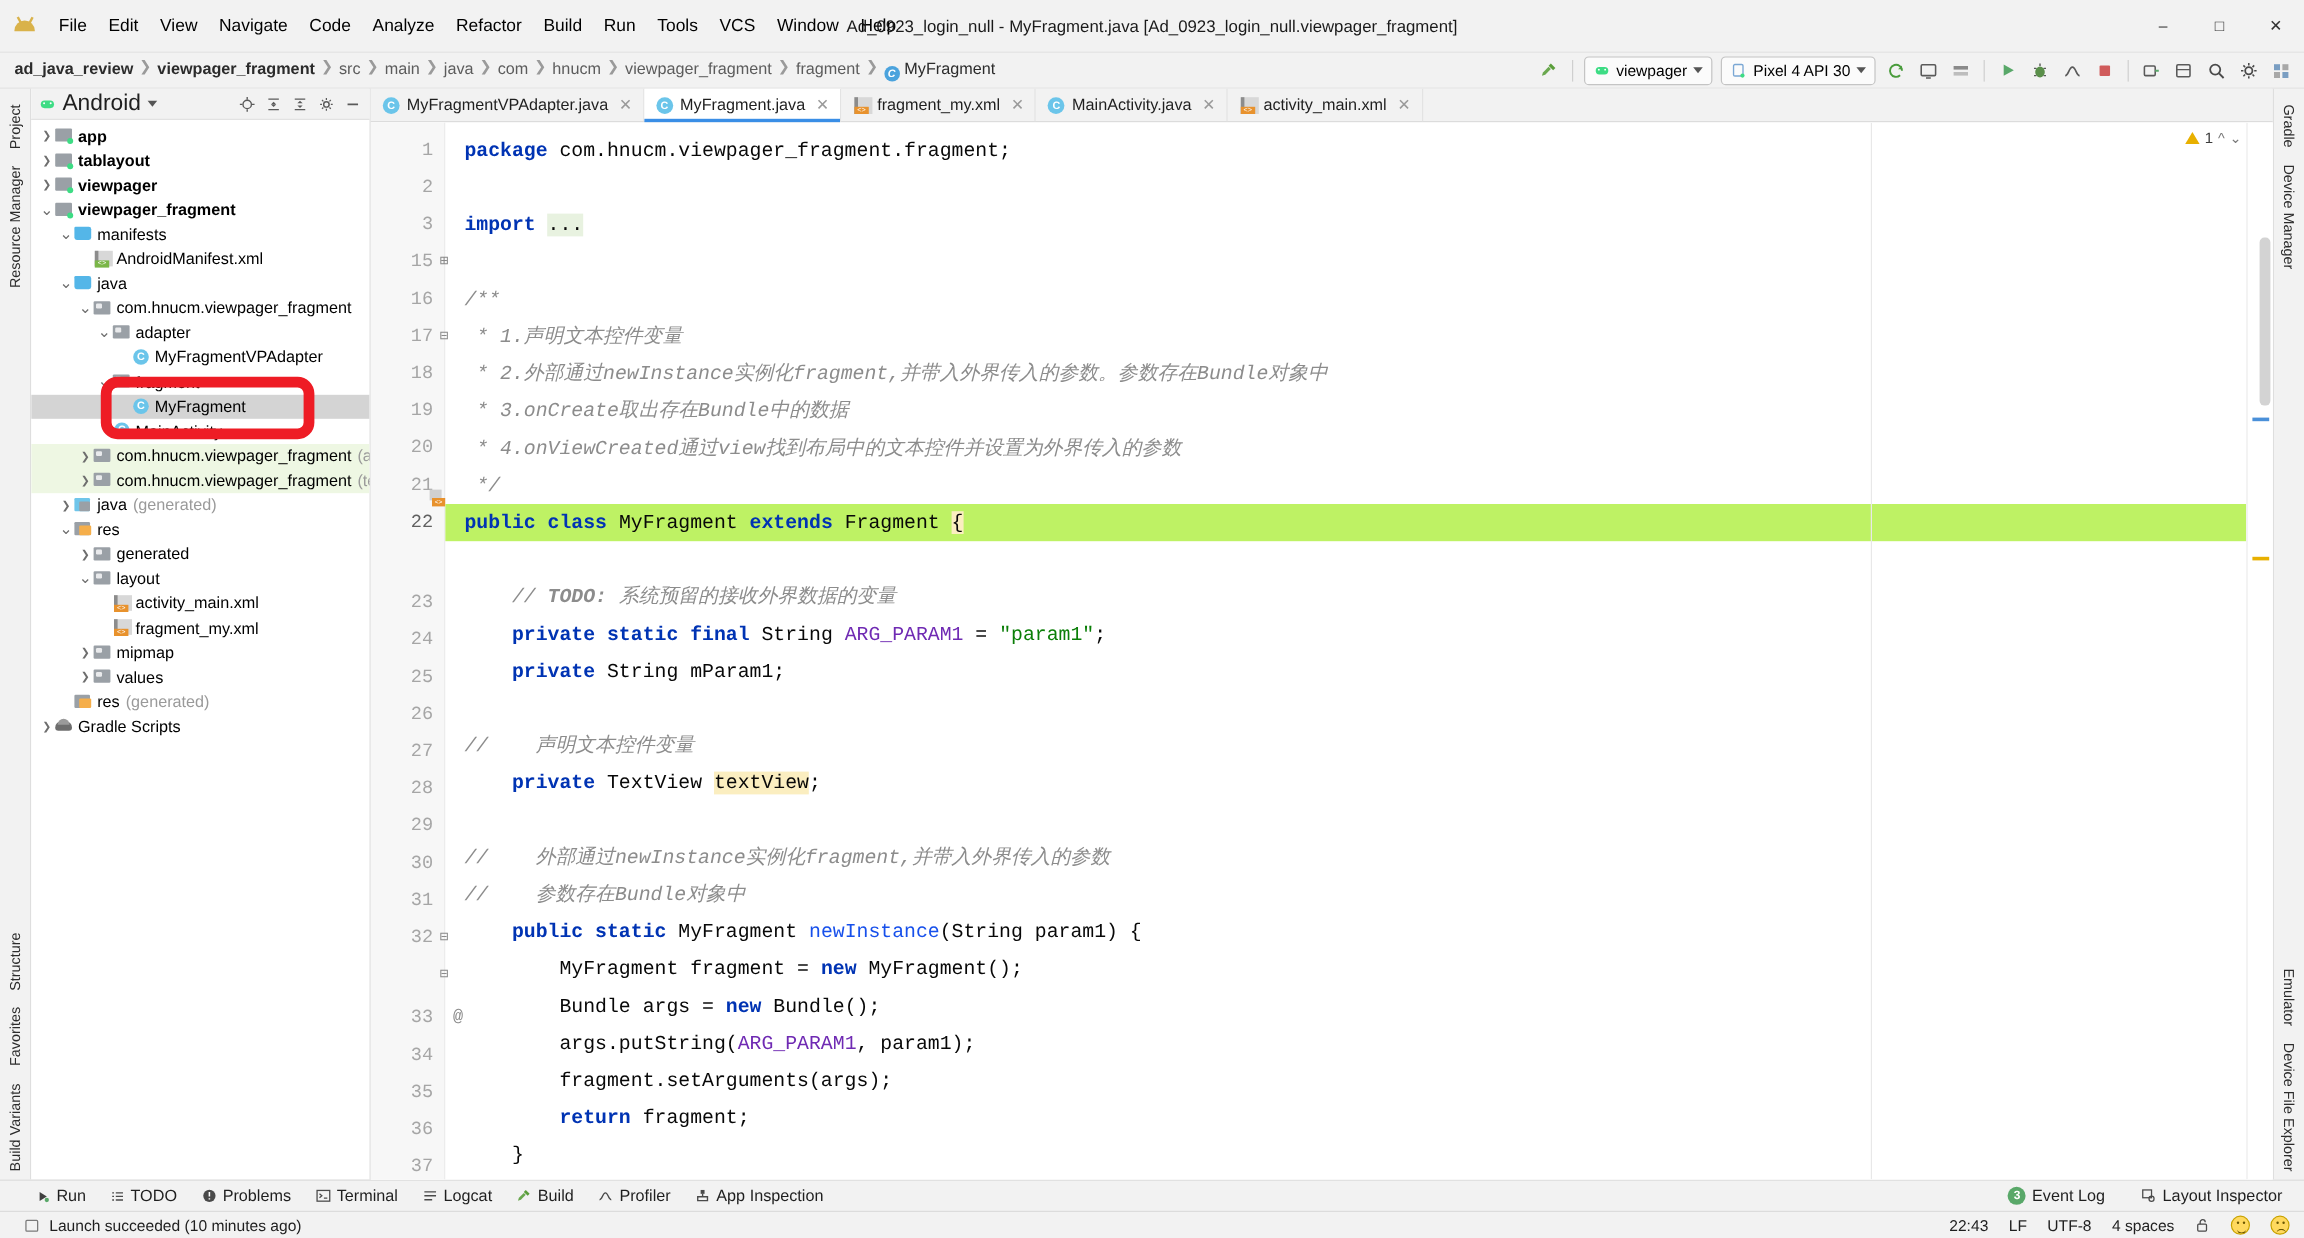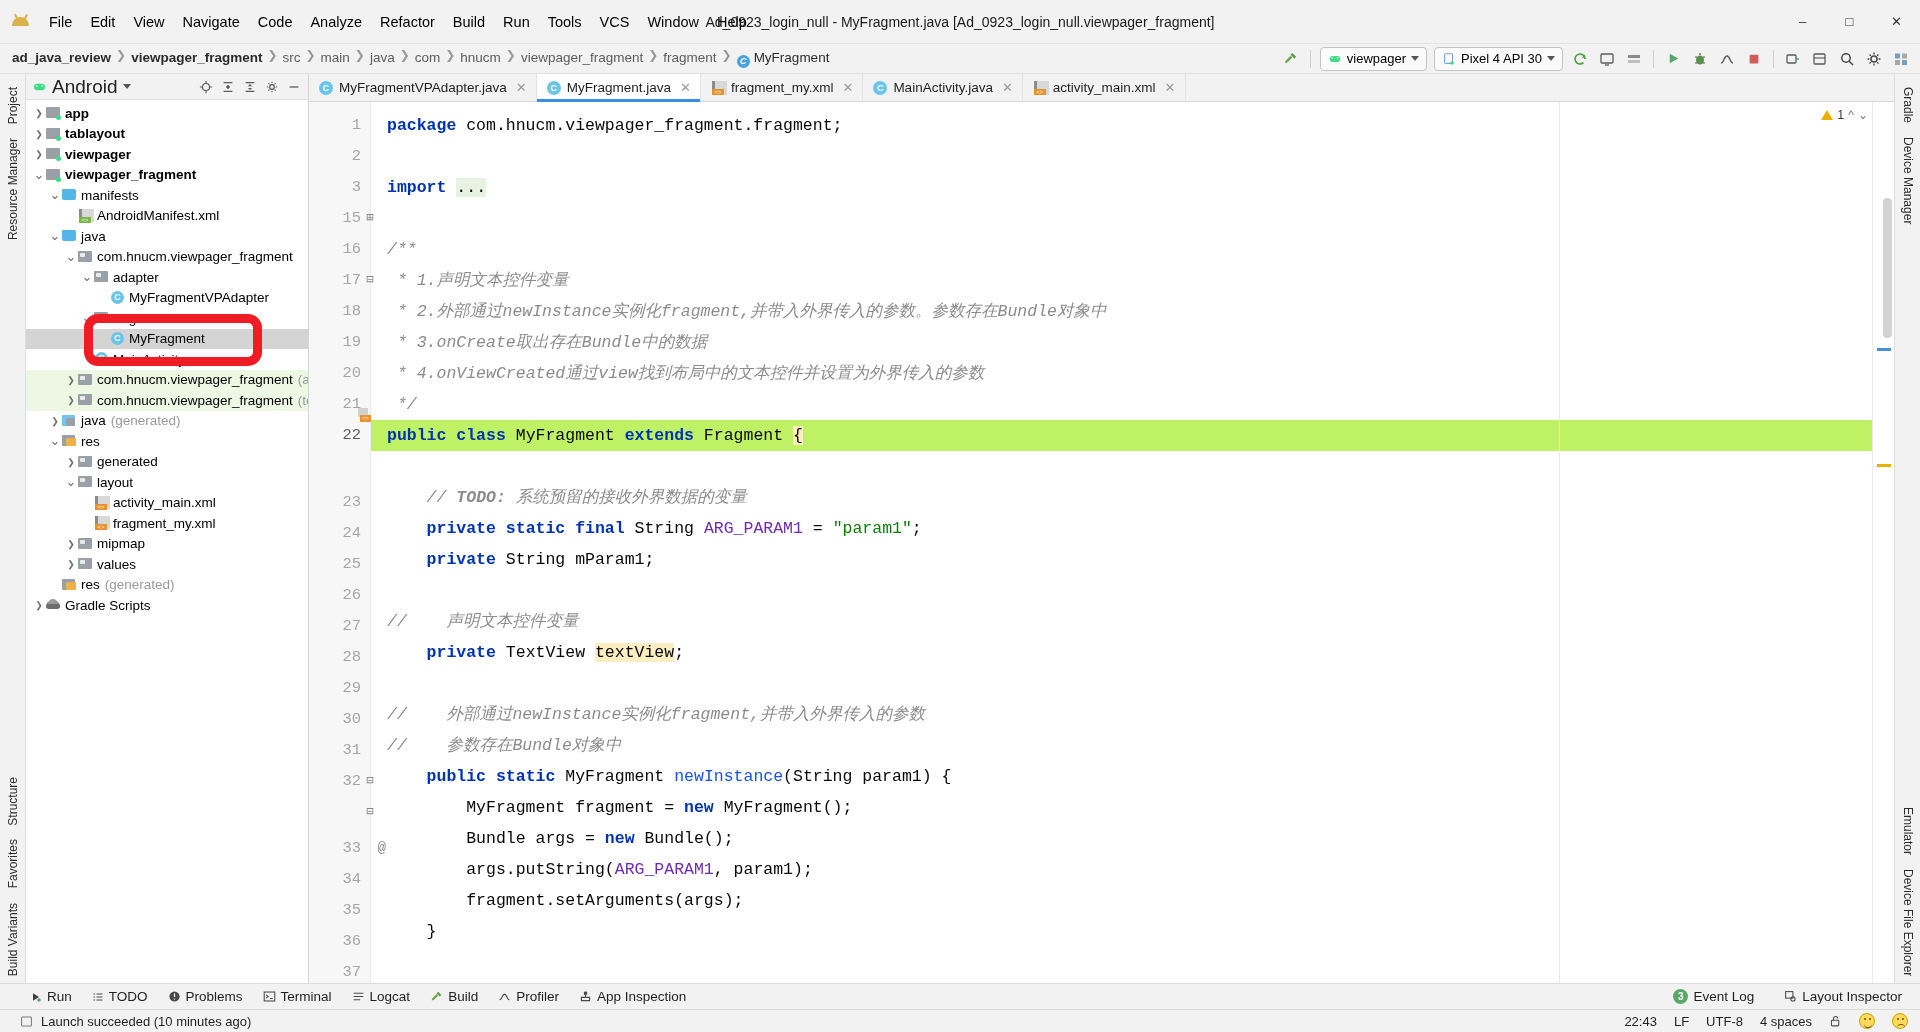--- a/index.html
+++ b/index.html
@@ -665,20 +665,21 @@
             <div class="cline"><span class="cm">//    声明文本控件变量</span></div>
             <div class="cline">    <span class="kw">private</span> TextView <span class="ylbg">textView</span>;</div>
             <div class="cline">&nbsp;</div>
             <div class="cline"><span class="cm">//    外部通过newInstance实例化fragment,并带入外界传入的参数</span></div>
             <div class="cline"><span class="cm">//    参数存在Bundle对象中</span></div>
             <div class="cline">    <span class="kw">public static</span> MyFragment <span class="mth">newInstance</span>(String param1) {</div>
             <div class="cline">        MyFragment fragment = <span class="kw">new</span> MyFragment();</div>
             <div class="cline">        Bundle args = <span class="kw">new</span> Bundle();</div>
             <div class="cline">        args.putString(<span class="fld">ARG_PARAM1</span>, param1);</div>
             <div class="cline">        fragment.setArguments(args);</div>
+            <div class="cline">        <span class="kw">return</span> fragment;</div>
             <div class="cline">    }</div>
             <div class="cline">&nbsp;</div>
           </div>
         <div class="anagutter">
           <div class="anamark" style="top:246px; background:#4a90d9;"></div>
           <div class="anamark" style="top:362px; background:#e8b000;"></div>
           <div class="scrollthumb" style="top:96px; height:140px;"></div>
         </div>
         <div class="warnbadge">
           <span class="tri"></span>

